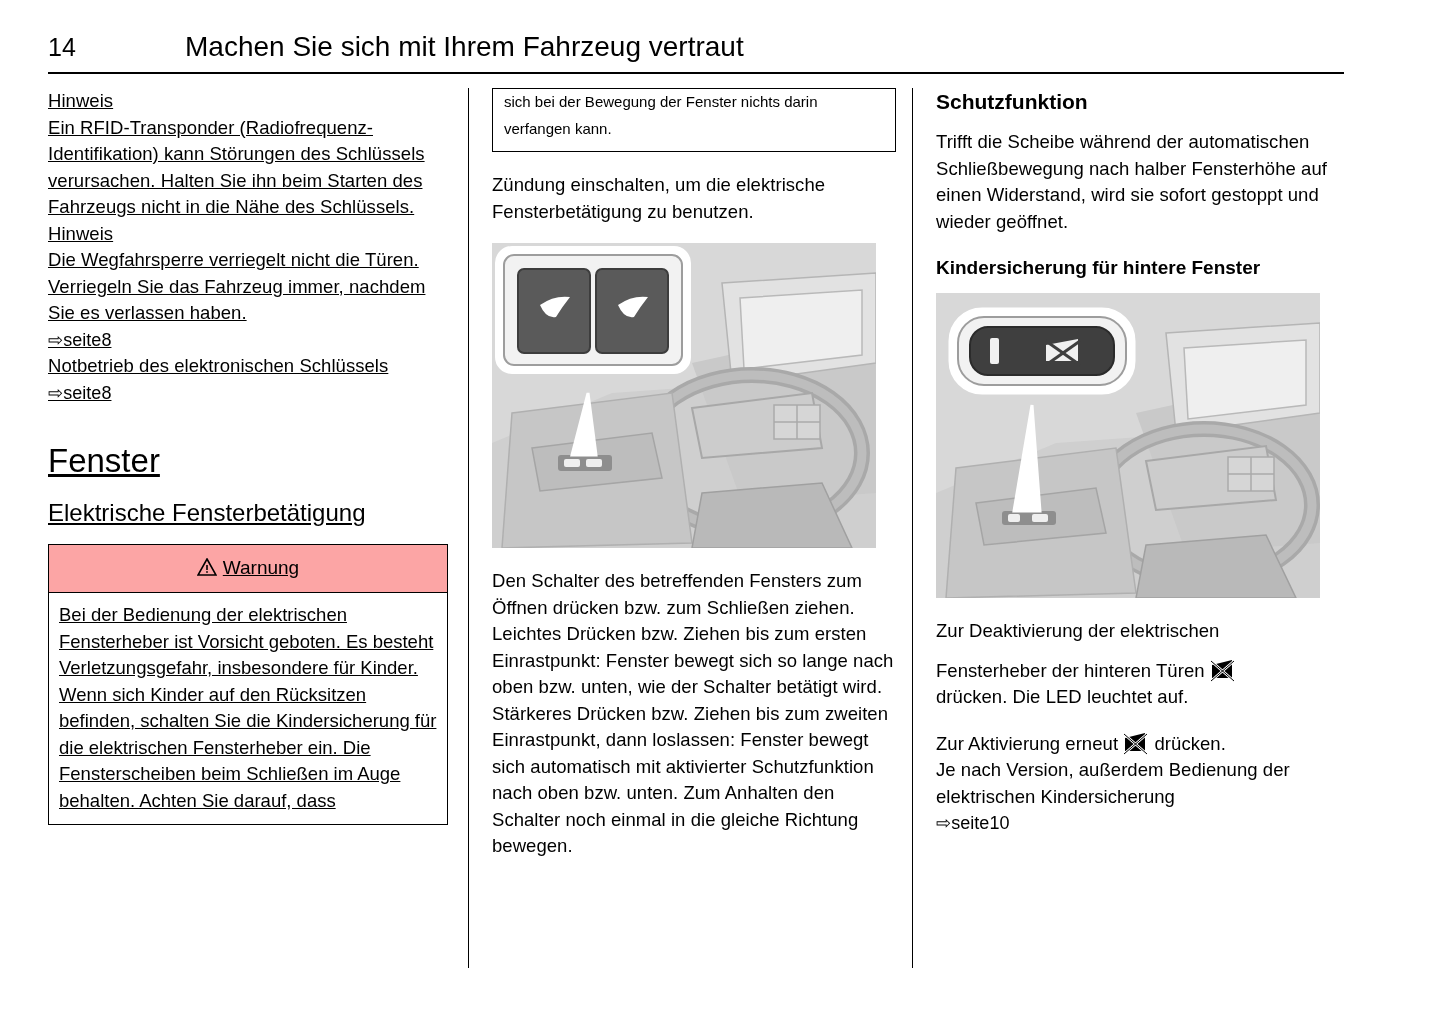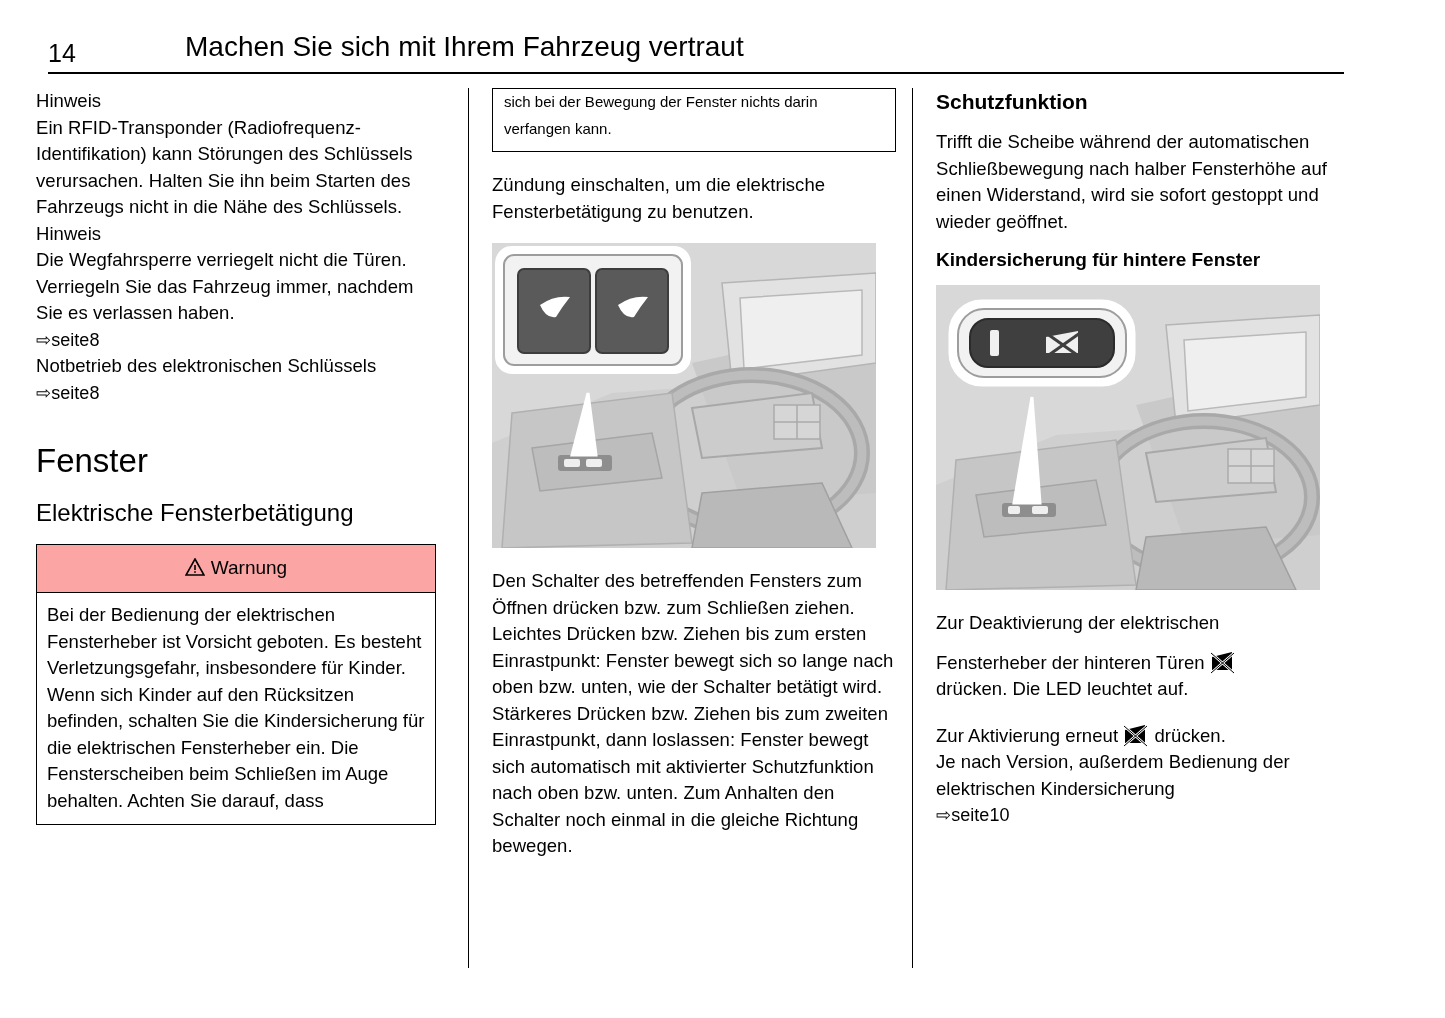--- a/index.html
+++ b/index.html
@@ -30,37 +30,36 @@
     border-bottom: 2px solid #000;
     box-sizing: border-box;
   }
   .page-number {
     position: absolute;
     left: 0;
     top: 4px;
     font-size: 25px;
     line-height: 30px;
     letter-spacing: 0.2px;
-    margin-top: 6px;
   }
   .header-title {
     position: absolute;
     left: 137px;
     top: 4px;
     font-size: 28px;
     line-height: 30px;
   }
 
   
   .col {
     position: absolute;
     top: 88px;
     box-sizing: border-box;
   }
-  .col-1 { left: 36px;  width: 400px; }
+  .col-1 { left: 48px;  width: 400px; text-decoration: underline; }
   .col-2 { left: 492px; width: 404px; }
   .col-3 { left: 936px; width: 404px; }
 
   .vdiv {
     position: absolute;
     top: 88px;
     width: 1px;
     height: 880px;
     background: #000;
   }
@@ -87,21 +86,21 @@
   h3.sub-title {
     font-size: 24px;
     line-height: 30px;
     font-weight: normal;
     margin-top: 18px;
   }
   h3.sub-title-bold {
     font-size: 19px;
     line-height: 26px;
     font-weight: bold;
-    margin-top: 12px;
+    margin-top: 20px;
   }
   h3.plain-head {
     font-size: 21px;
     line-height: 28px;
     font-weight: bold;
   }
   .bold-label {
     font-size: 18.5px;
     line-height: 26.5px;
     font-weight: normal;

